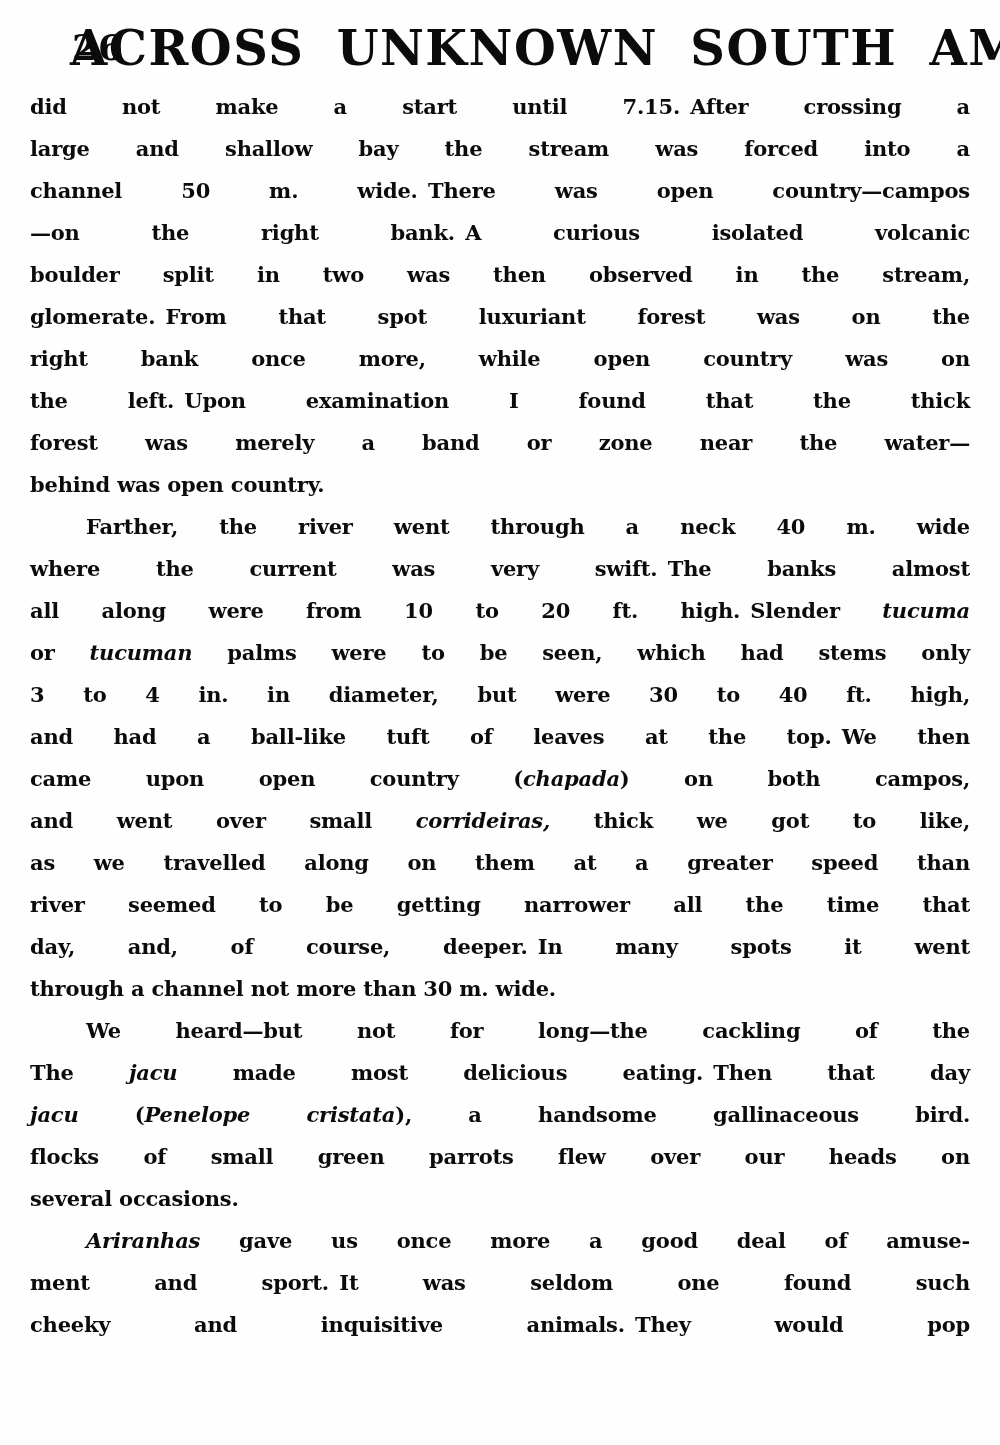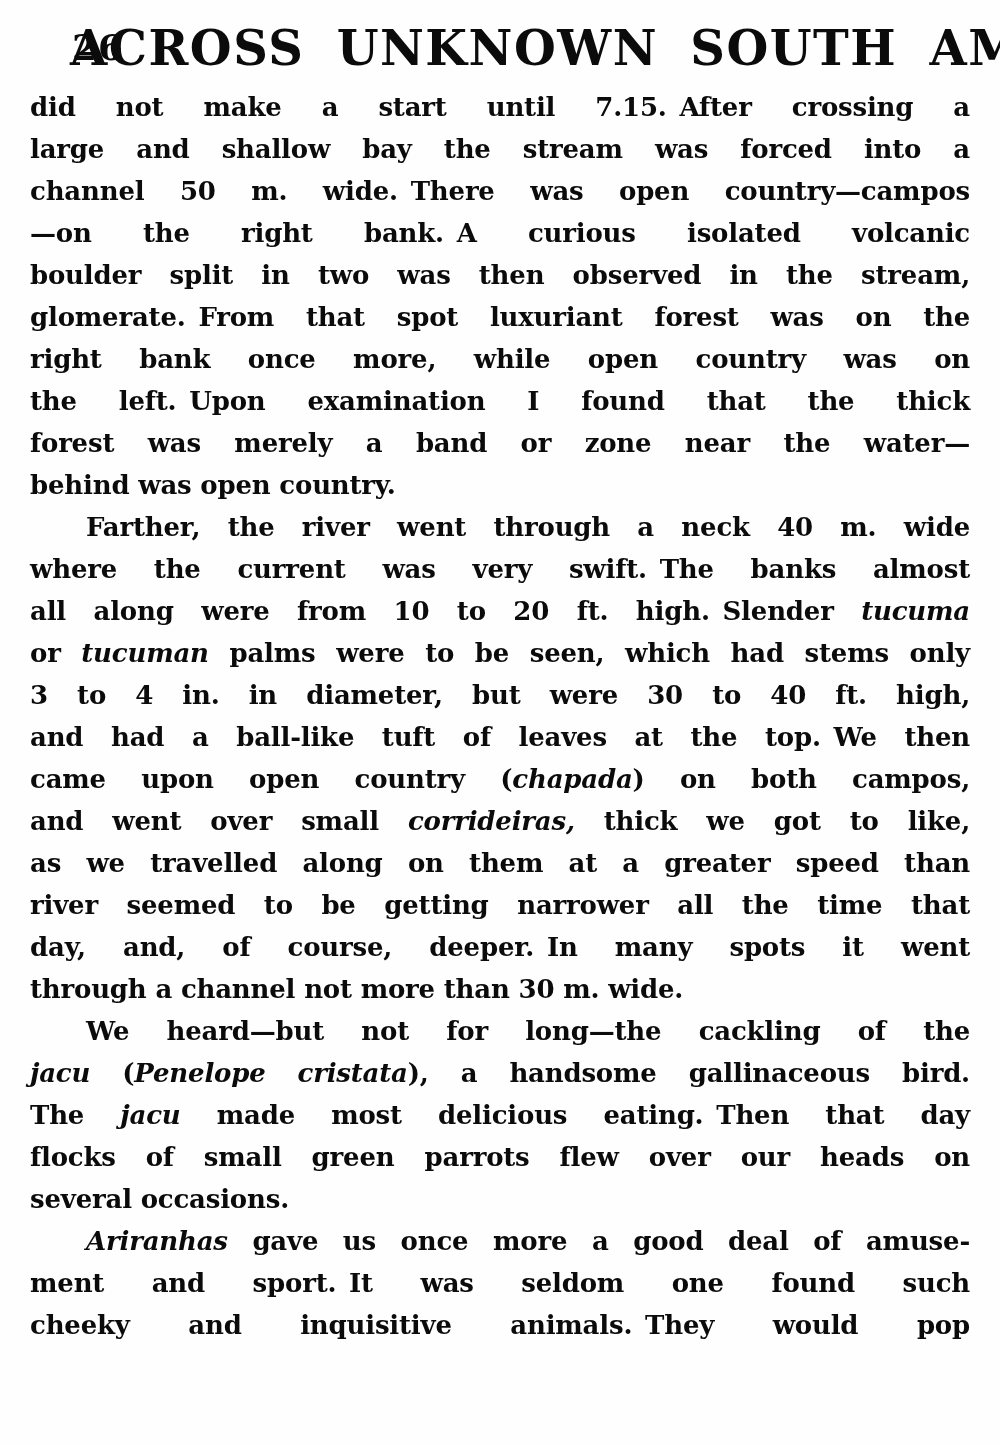--- a/index.html
+++ b/index.html
@@ -35,21 +35,21 @@
   .title {
     margin: 0;
     text-align: center;
     font-size: 48px;
     font-weight: bold;
     letter-spacing: 1.5px;
     word-spacing: 14px;
     white-space: nowrap;
   }
   .body-text {
-    font-size: 26px;
+    font-size: 21px;
     line-height: 42px;
     letter-spacing: -0.2px;
   }
   .line {
     text-align: justify;
     text-align-last: justify;
     height: 42px;
   }
   .line.last {
     text-align-last: left;
@@ -91,22 +91,22 @@
         <div class="line"><span>and had a ball-like tuft of leaves at the top. We then</span></div>
         <div class="line"><span>came upon open country (</span><span class="it">chapada</span><span>) on both campos,</span></div>
         <div class="line"><span>and went over small </span><span class="it">corrideiras,</span><span> thick we got to like,</span></div>
         <div class="line"><span>as we travelled along on them at a greater speed than</span></div>
         <div class="line"><span>river seemed to be getting narrower all the time that</span></div>
         <div class="line"><span>day, and, of course, deeper. In many spots it went</span></div>
         <div class="line last"><span>through a channel not more than 30 m. wide.</span></div>
       </div>
       <div class="para">
         <div class="line indent"><span>We heard—but not for long—the cackling of the</span></div>
+        <div class="line"><span>The </span><span class="it">jacu</span><span> made most delicious eating. Then that day</span></div>
         <div class="line"><span class="it">jacu</span><span> (</span><span class="it">Penelope cristata</span><span>), a handsome gallinaceous bird.</span></div>
-        <div class="line"><span>The </span><span class="it">jacu</span><span> made most delicious eating. Then that day</span></div>
         <div class="line"><span>flocks of small green parrots flew over our heads on</span></div>
         <div class="line last"><span>several occasions.</span></div>
       </div>
       <div class="para">
         <div class="line indent"><span class="it">Ariranhas</span><span> gave us once more a good deal of amuse-</span></div>
         <div class="line"><span>ment and sport. It was seldom one found such</span></div>
         <div class="line"><span>cheeky and inquisitive animals. They would pop</span></div>
       </div>
     </main>
 </div>

